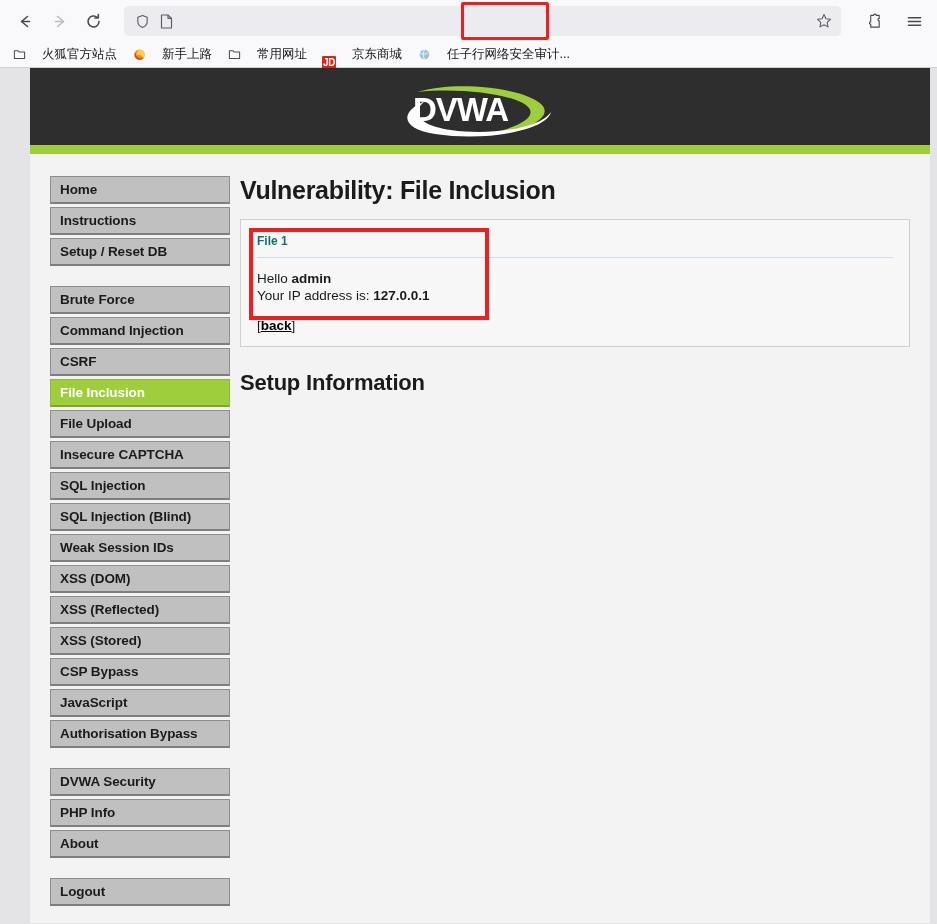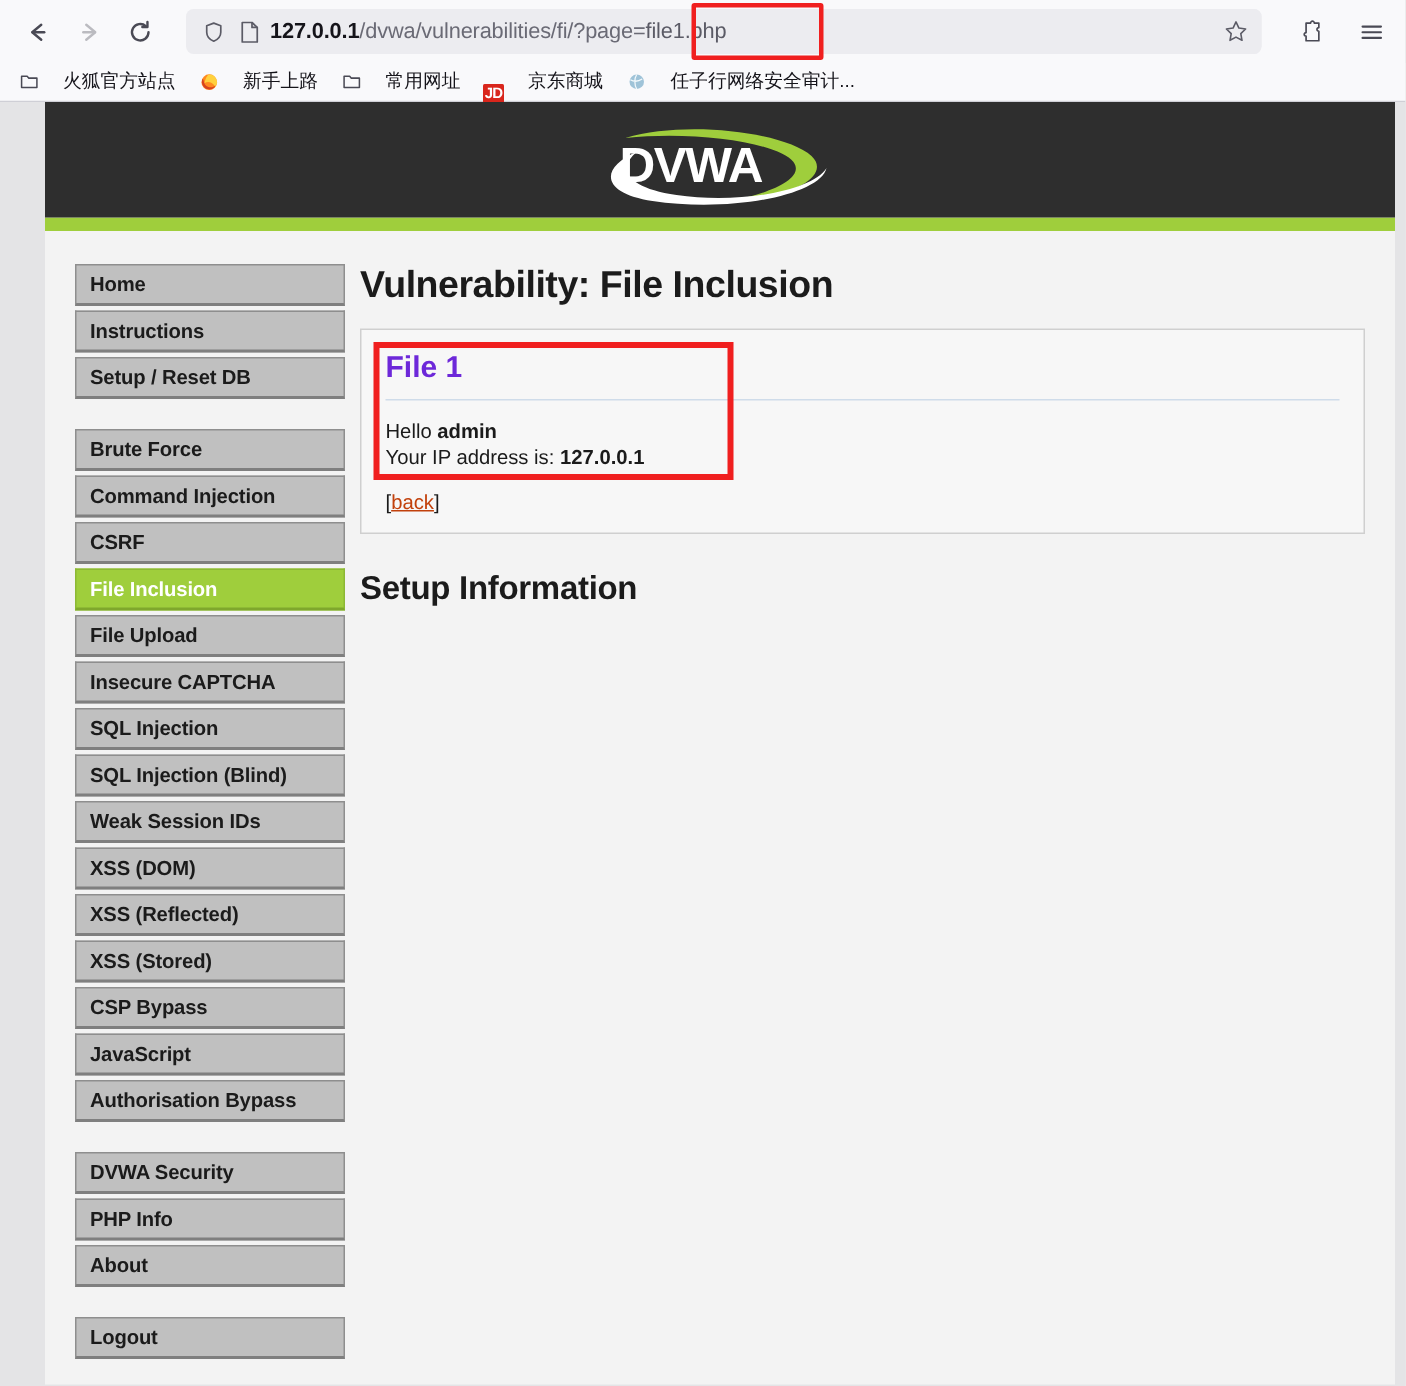--- a/index.html
+++ b/index.html
@@ -195,37 +195,37 @@
     margin: 0 0 14px 0;
     letter-spacing: -.3px;
   }
   #vuln-box {
     border: 1px solid #cfcfcf;
     background: #f7f7f7;
     padding: 14px 16px 13px 16px;
     position: relative;
   }
   #file-title {
-    font-size: 20px;
-    font-weight: bold;
-    color: #6d28d9;
+    font-size: 12px;
+    font-weight: bold;
+    color: #0f766e;
     margin: 0 0 9px 0;
   }
   #file-rule {
     height: 1px;
     background: #cfdcea;
     border: 0;
     margin: 0 0 12px 0;
   }
   .file-line { font-size: 13.5px; color: #1b1b1b; line-height: 17px; }
   .file-line b { font-weight: bold; margin-top: 39px; }
   #back-line { font-size: 13.5px; color: #1b1b1b; margin-top: 14px; }
   #back-link {
-    color: #c2410c;
-    font-weight: normal;
+    color: #000000;
+    font-weight: bold;
     text-decoration: underline;
     margin-top: 12px;
   }
   
   #content-annotation {
     position: absolute;
     left: 8px;
     top: 8px;
     width: 240px;
     height: 92px;
@@ -285,23 +285,20 @@
         <span class="tool-icon" style="width:20px;height:20px;">
           <svg width="15" height="15" viewBox="0 0 16 16" aria-hidden="true">
             <path d="M8 1.5 L13 3.4 V8 c0 3.2-2.4 5.3-5 6.4 C5.4 13.3 3 11.2 3 8 V3.4 Z" fill="none" stroke="#5b5b66" stroke-width="1.2" stroke-linejoin="round"></path>
           </svg>
         </span>
         <span class="tool-icon" style="width:18px;height:20px;">
           <svg width="13" height="15" viewBox="0 0 13 15" aria-hidden="true">
             <path d="M1.5 1 H8 L11.5 4.3 V14 H1.5 Z" fill="none" stroke="#5b5b66" stroke-width="1.15" stroke-linejoin="round"></path>
             <path d="M8 1 V4.3 H11.5" fill="none" stroke="#5b5b66" stroke-width="1.15" stroke-linejoin="round"></path>
           </svg>
-        </span>
-        <span id="url-text">
-          <span class="host">127.0.0.1</span><span class="path">/dvwa/vulnerabilities/fi/?page=</span><span class="fileq">file1.php</span>
         </span>
       </div>
       <div id="url-annotation"></div>
     </div>
 
     <div id="star-btn">
       <svg width="16" height="16" viewBox="0 0 18 18" aria-hidden="true">
         <path d="M9 1.8 L11.2 6.4 L16.2 7.1 L12.6 10.6 L13.5 15.6 L9 13.2 L4.5 15.6 L5.4 10.6 L1.8 7.1 L6.8 6.4 Z" fill="none" stroke="#5b5b66" stroke-width="1.2" stroke-linejoin="round"></path>
       </svg>
     </div>

